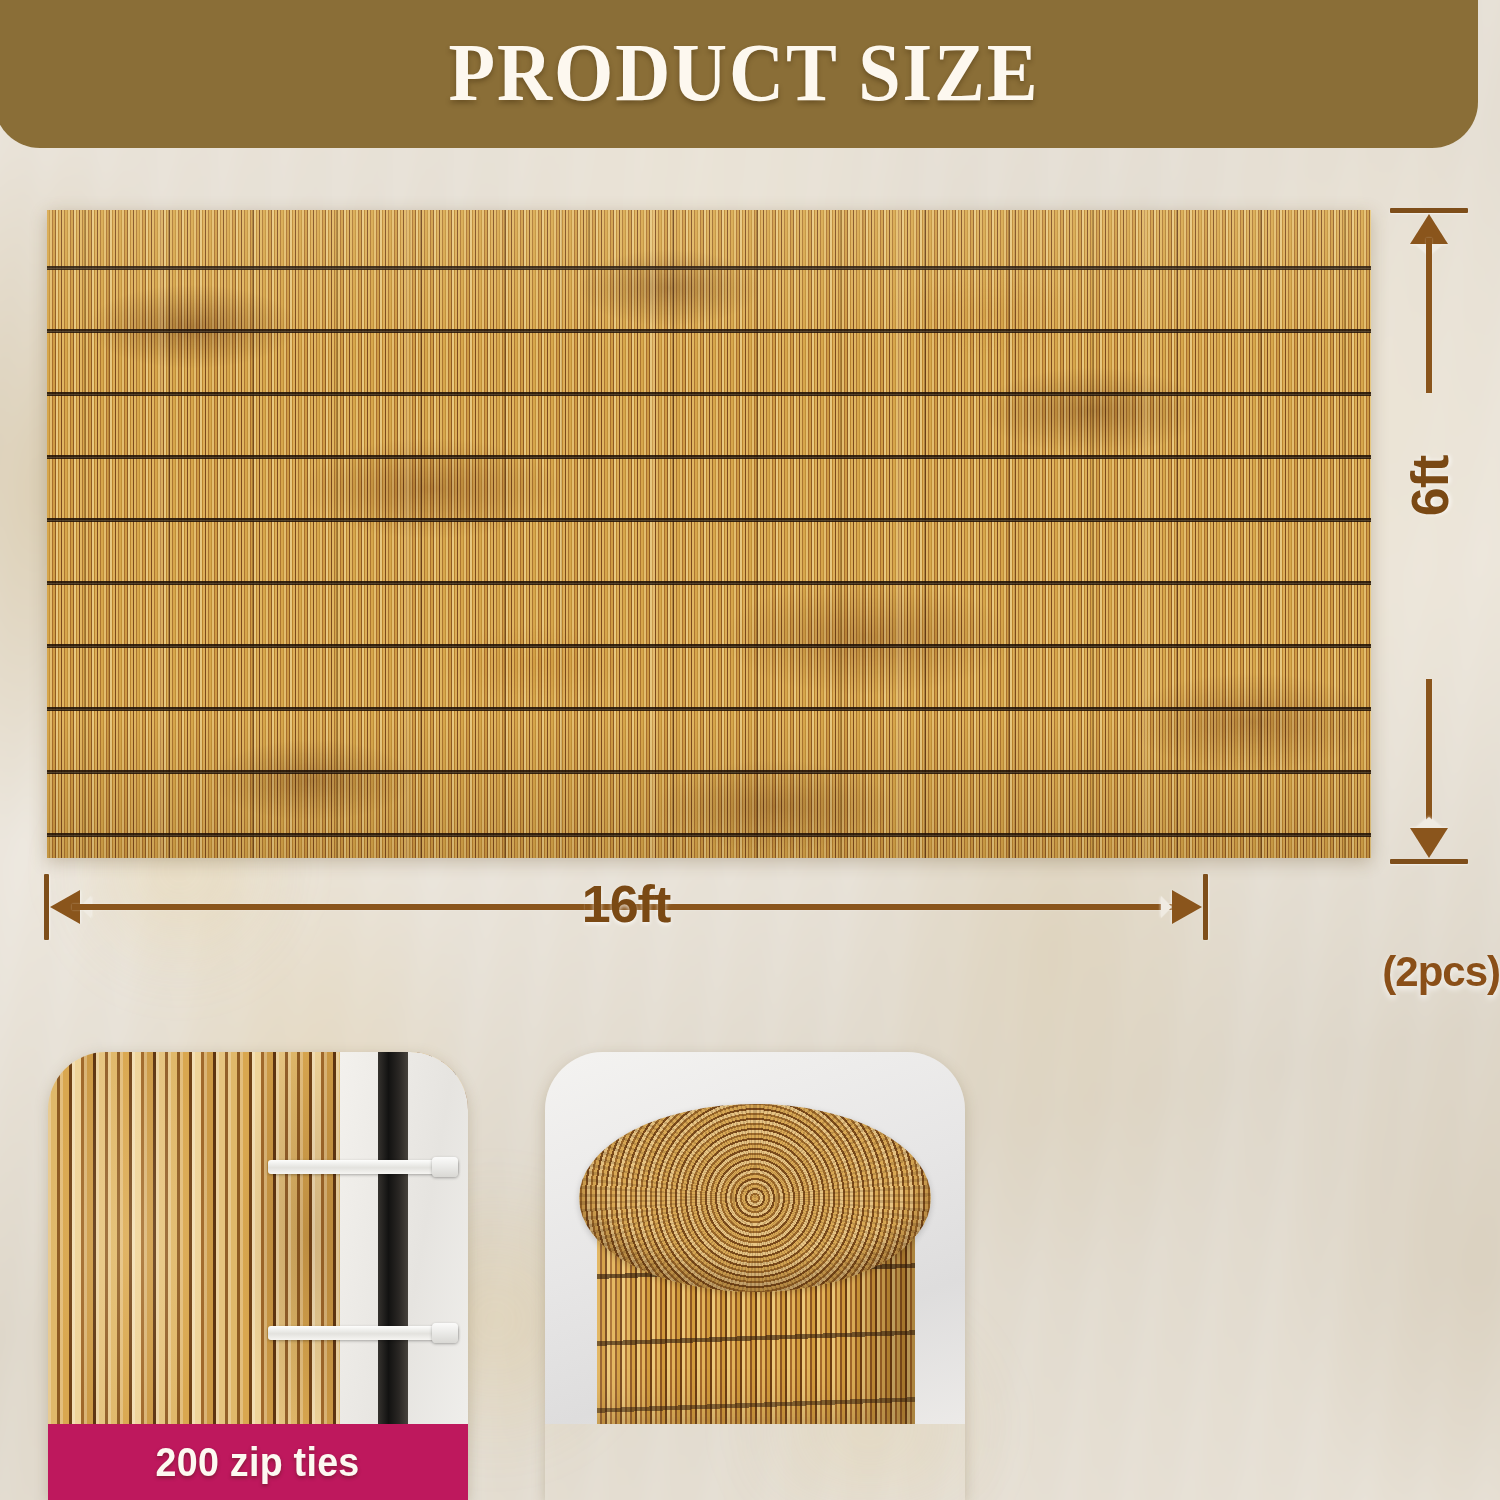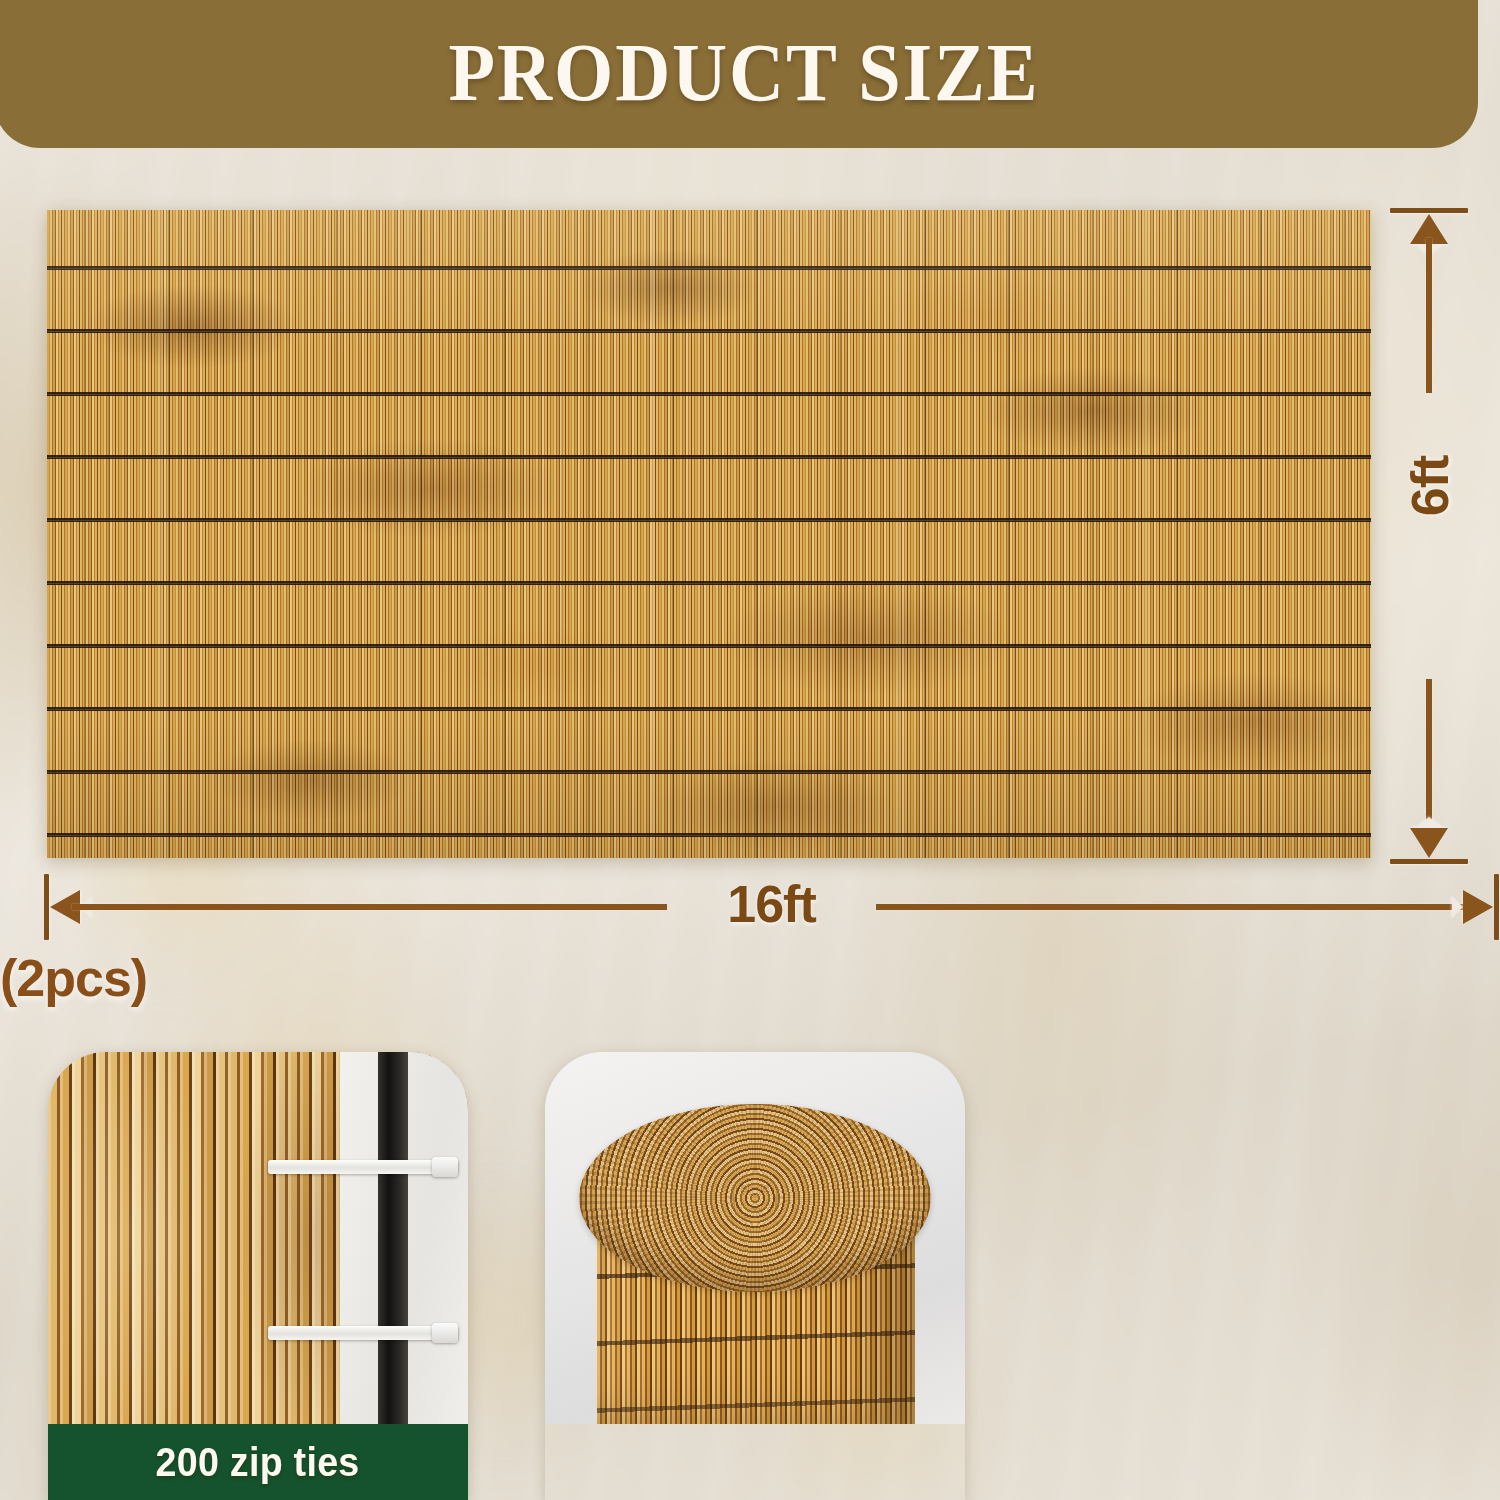--- a/index.html
+++ b/index.html
@@ -179,21 +179,21 @@
     position:absolute; left:-2px; top:248px; width:88px;
     text-align:center;
     transform:rotate(-90deg);
     font-size:52px; font-weight:700; color:#7a4914;
     letter-spacing:-1px;
     text-shadow:0 2px 4px rgba(255,255,255,.75);
     font-family:"Liberation Sans", sans-serif;
   }
 
   
-  #dim-horizontal{ left:44px; top:872px; width:1455px; height:72px; }
+  #dim-horizontal{ left:44px; top:872px; width:1164px; height:72px; }
   #dim-h-tick-left, #dim-h-tick-right{
     position:absolute; top:2px; width:5px; height:66px;
     background:#7e4e1a; border-radius:1px;
     box-shadow:1px 0 2px rgba(255,255,255,.55);
   }
   #dim-h-tick-left{ left:0; }
   #dim-h-tick-right{ right:0; }
   #dim-h-shaft-left, #dim-h-shaft-right{
     position:absolute; top:32px; height:6px; background:#8a551c;
     box-shadow:0 0 2px rgba(255,255,255,.45);
@@ -231,22 +231,22 @@
     text-align:center;
     font-size:52px; font-weight:700; color:#7a4914;
     letter-spacing:-1px;
     text-shadow:0 2px 4px rgba(255,255,255,.75);
     font-family:"Liberation Sans", sans-serif;
   }
 
   
   #pieces-count{
     position:absolute; left:0; right:0; top:948px;
-    text-align:left; z-index:6;
-    font-size:52px; font-weight:700; color:#8a4f18;
+    text-align:right; z-index:6;
+    font-size:42px; font-weight:700; color:#8a4f18;
     letter-spacing:-1px;
     text-shadow:0 3px 6px rgba(255,255,255,.75);
     font-family:"Liberation Sans", sans-serif;
   }
 
   
   #feature-row{
     position:absolute; left:0; top:1052px; width:1500px; height:448px; z-index:6;
   }
   .feature-card{
@@ -256,21 +256,21 @@
     box-shadow:0 4px 14px rgba(110,88,48,.26);
   }
   #card-zip-ties{ left:48px; }
   #card-cutting{ left:545px; }
   #card-waterproof{ left:1045px; }
 
   .card-photo{ position:absolute; left:0; top:0; width:100%; height:372px; overflow:hidden; }
 
   .card-caption{
     position:absolute; left:0; bottom:0; width:100%; height:76px;
-    background:#14532d;
+    background:#be185d;
     display:flex; align-items:center; justify-content:center;
   }
   .card-caption-text{
     font-size:40px; font-weight:700; color:#fdf9f1;
     letter-spacing:.3px;
     text-shadow:0 2px 4px rgba(50,32,8,.42);
     transform:scaleX(.94);
     font-family:"Liberation Sans", sans-serif;
   }
 

